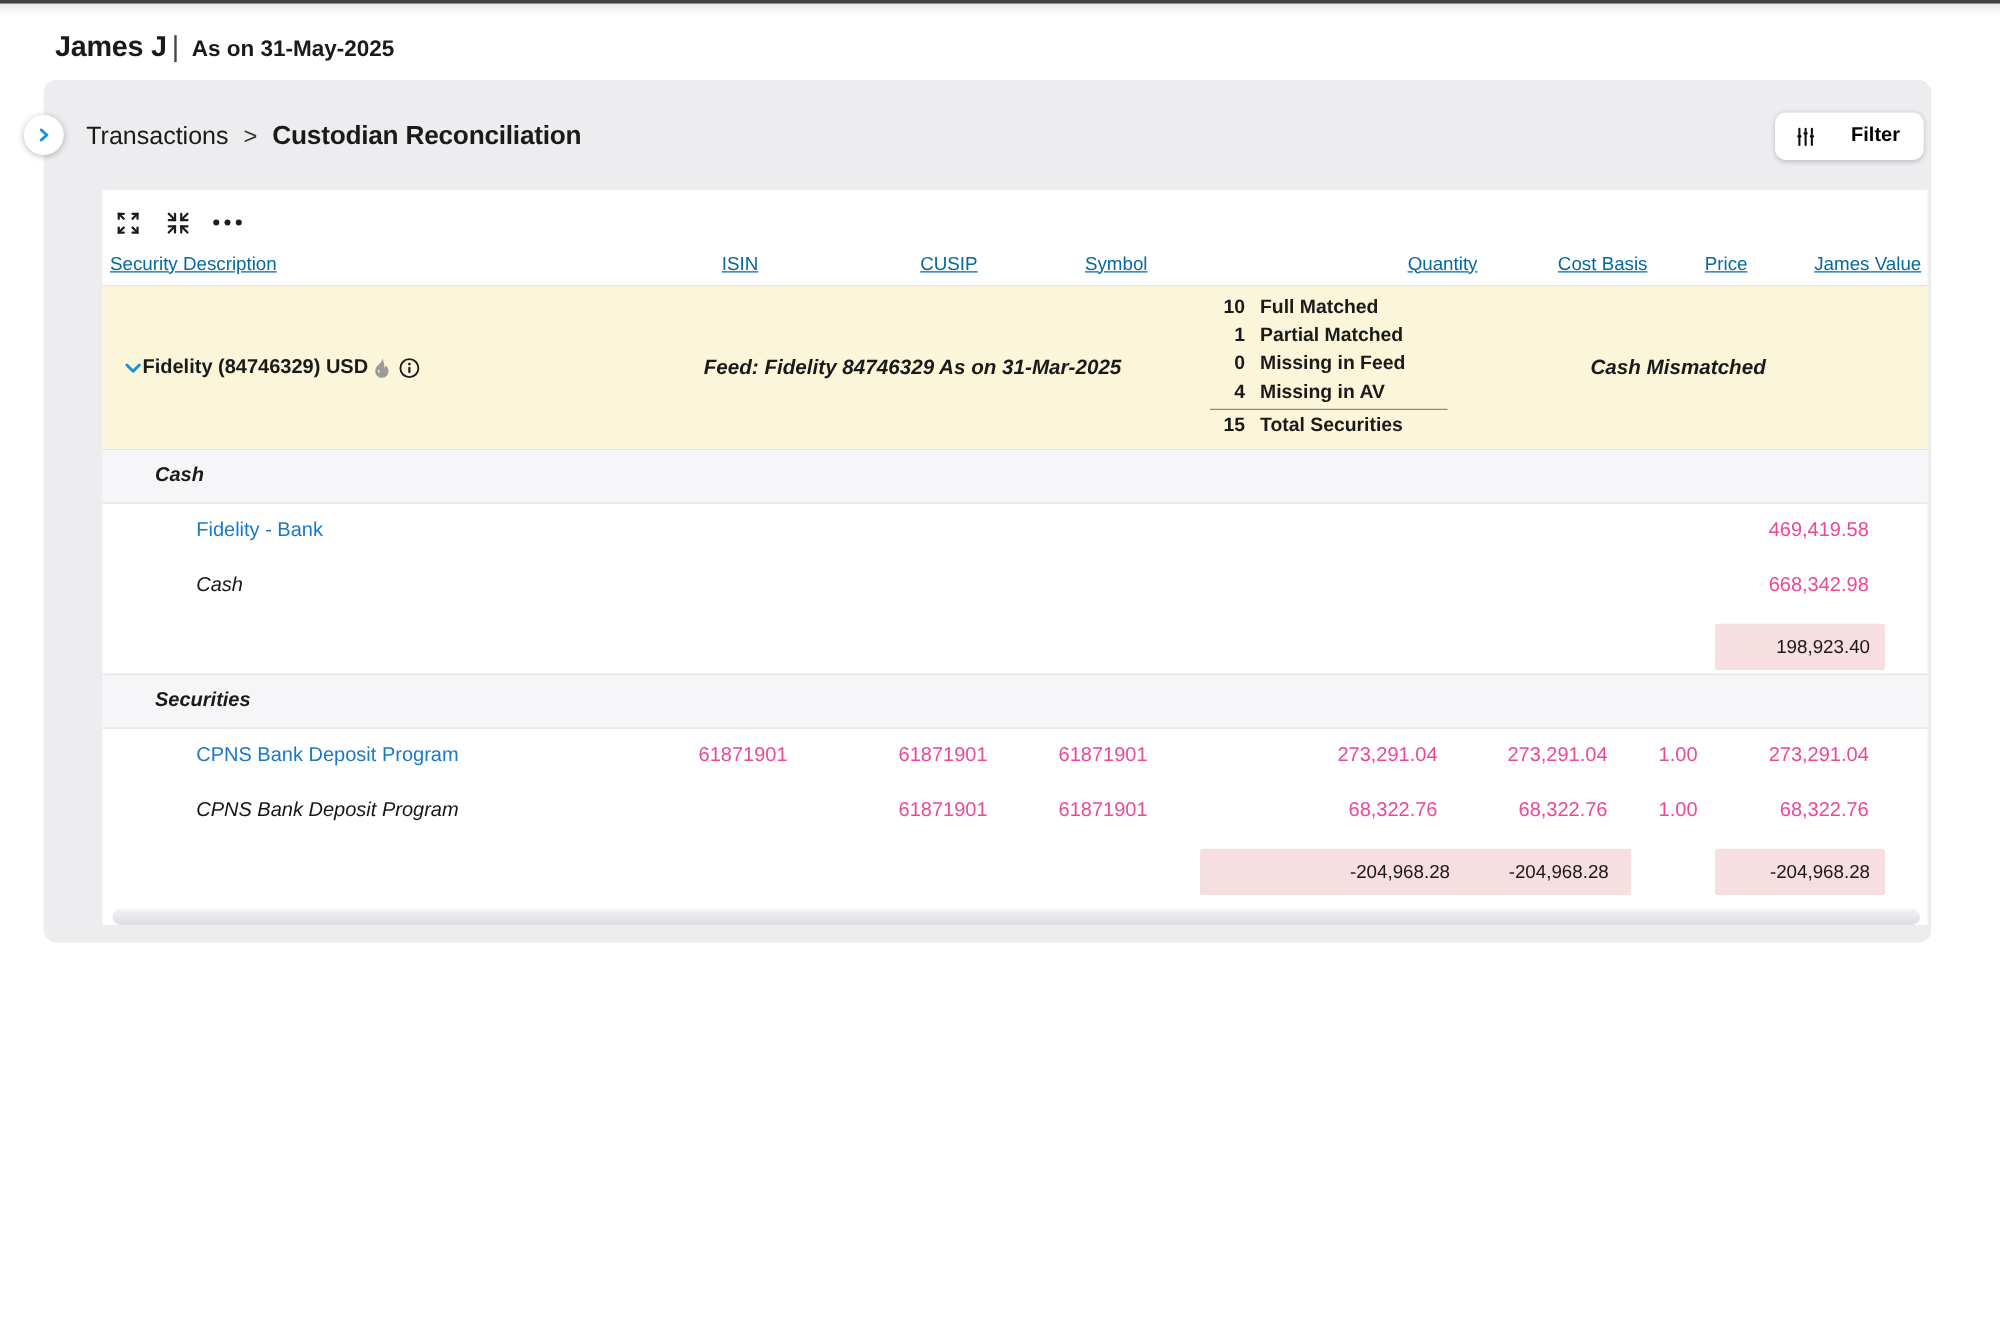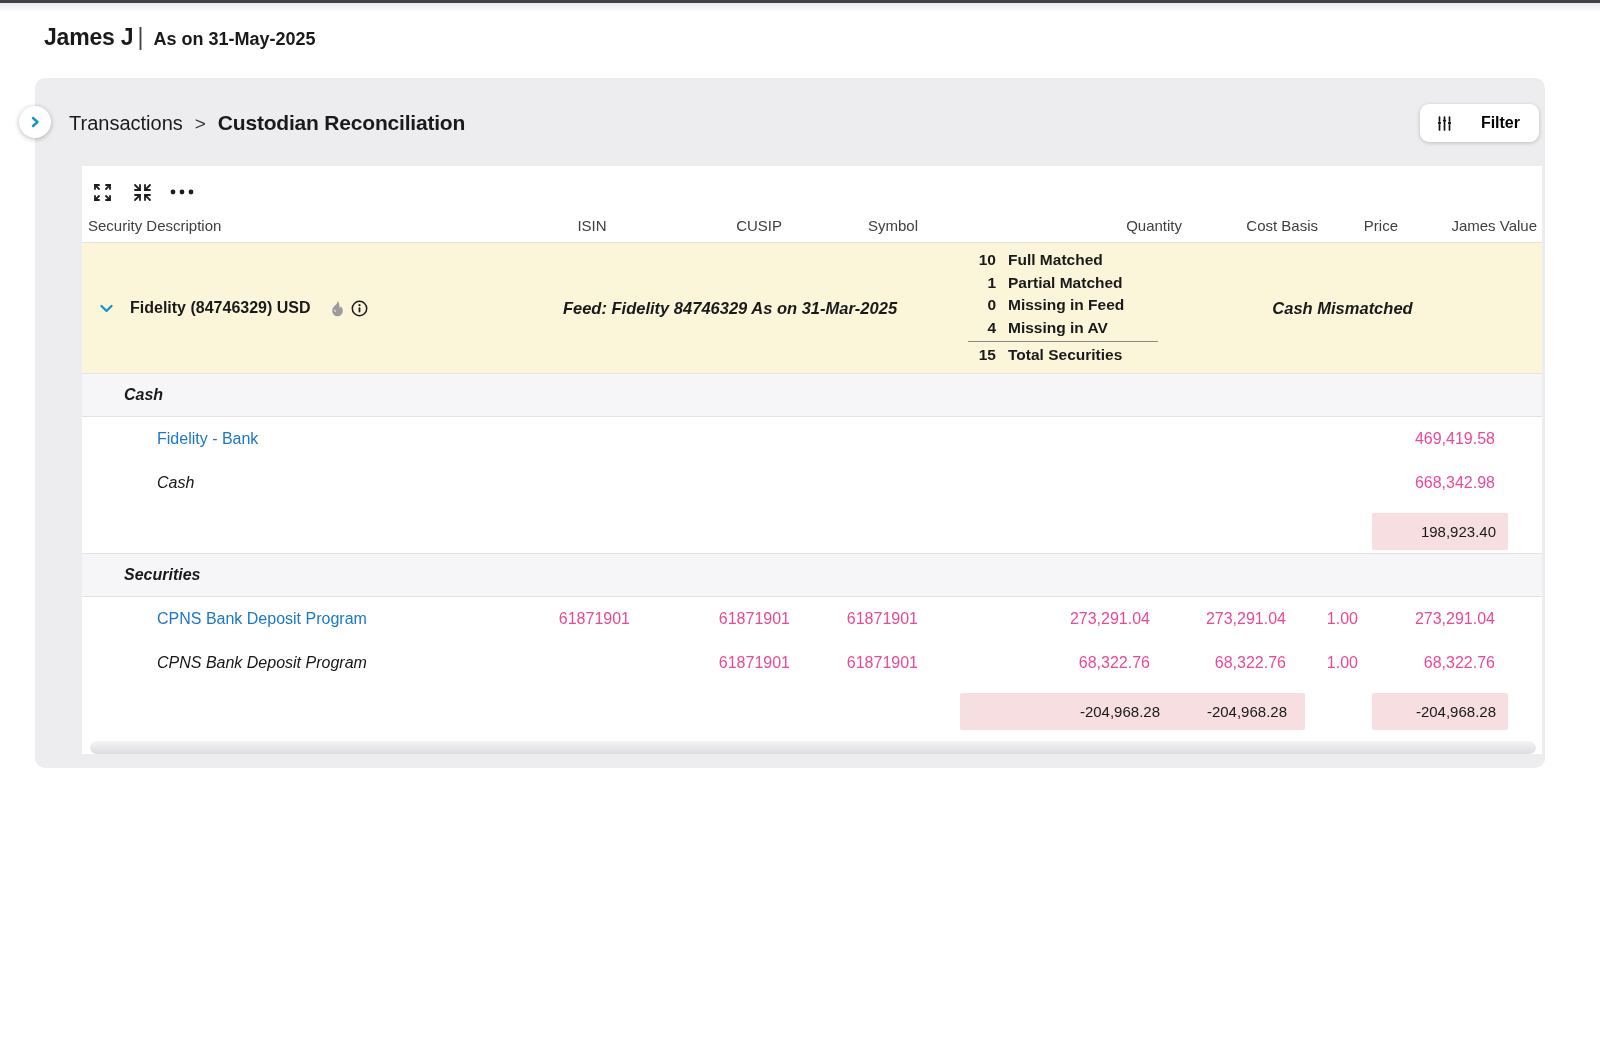--- a/index.html
+++ b/index.html
@@ -9,21 +9,21 @@
   .top-line { height:3px; background:#424246; }
   .top-fade { height:9px; background:linear-gradient(#e9e9ec,#ffffff); }
 
   
   .app-header { display:flex; align-items:baseline; padding:12px 0 0 32px;margin-left:12px; }
   .user-name  { font-size:23px; font-weight:700; letter-spacing:-.2px; }
   .pipe       { font-size:23px; font-weight:400; color:#444; margin:0 10px 0 4px; }
   .as-on      { font-size:18px; font-weight:600; }
 
   
-  .panel { position:absolute; left:35px; top:78px; width:1510px; height:690px;
+  .panel { position:absolute; left:35px; top:64px; width:1510px; height:690px;
            background:#ededf0; border-radius:10px; }
 
   .circle-btn { position:absolute; left:-16px; top:28px; width:32px; height:32px;
                 border-radius:50%; background:#fff; box-shadow:0 1px 5px rgba(0,0,0,.28);
                 display:flex; align-items:center; justify-content:center; cursor:pointer; }
 
   .panel-head { display:flex; align-items:center; justify-content:space-between;
                 padding:26px 6px 0 34px; }
   .breadcrumb { display:flex; align-items:baseline; }
   .crumb-parent { font-size:20px; color:#1a1a1a; cursor:pointer; }
@@ -37,28 +37,28 @@
 
   
   .card { position:absolute; left:47px; top:88px; width:1460px; height:588px; background:#fff; }
 
   .tb-toolbar { height:42px; display:flex; align-items:center; gap:16px; padding:10px 0 0 8px; }
   .tb-icon { display:flex; align-items:center; justify-content:center; width:24px; height:22px; cursor:pointer; }
 
   .grid-h { display:grid; grid-template-columns:460px 100px 140px 136px 264px 136px 80px 139px 1fr; align-items:center; }
   .grid-v { display:grid; grid-template-columns:460px 88px 160px 128px 232px 136px 76px 133px 1fr; align-items:center; }
 
-  .thead { height:34px; font-size:15px; color:#404040; }
+  .thead { height:34px; font-size:15px; color:#0369a1;text-decoration:underline; }
   .th        { text-align:right; }
   .th-desc   { text-align:left; padding-left:6px; }
   .th-center { text-align:center; }
 
   
   .group-row { height:131px; background:#fbf6da; border-top:1px solid #e6e4cf; position:relative; }
-  .g-name { display:flex; align-items:center; gap:16px; padding-left:17px; font-size:16px; font-weight:600; cursor:pointer; }
+  .g-name { display:flex; align-items:center; gap:0; padding-left:17px; font-size:16px; font-weight:600; cursor:pointer; }
   .g-icons { display:flex; align-items:center; gap:6px; margin-left:2px; }
   .g-feed { grid-column:2/5; text-align:center; font-style:italic; font-weight:700; font-size:16.5px; }
   .g-stats { grid-column:5/6; margin-left:28px; width:212px; font-size:15.5px; font-weight:600; position:relative; }
   .stat-row { display:flex; line-height:22.5px; }
   .stat-num { width:62px; text-align:right; padding-right:12px; }
   .stat-divider { border-top:1.5px solid #8a8a8a; margin:2px 0 2px 22px; }
   .g-status { grid-column:6/9; text-align:center; padding-left:40px; font-style:italic; font-weight:700; font-size:16.5px; }
 
   
   .section-row { height:44px; background:#f6f6f8; border-top:1px solid #e3e3e6; border-bottom:1px solid #e3e3e6;

